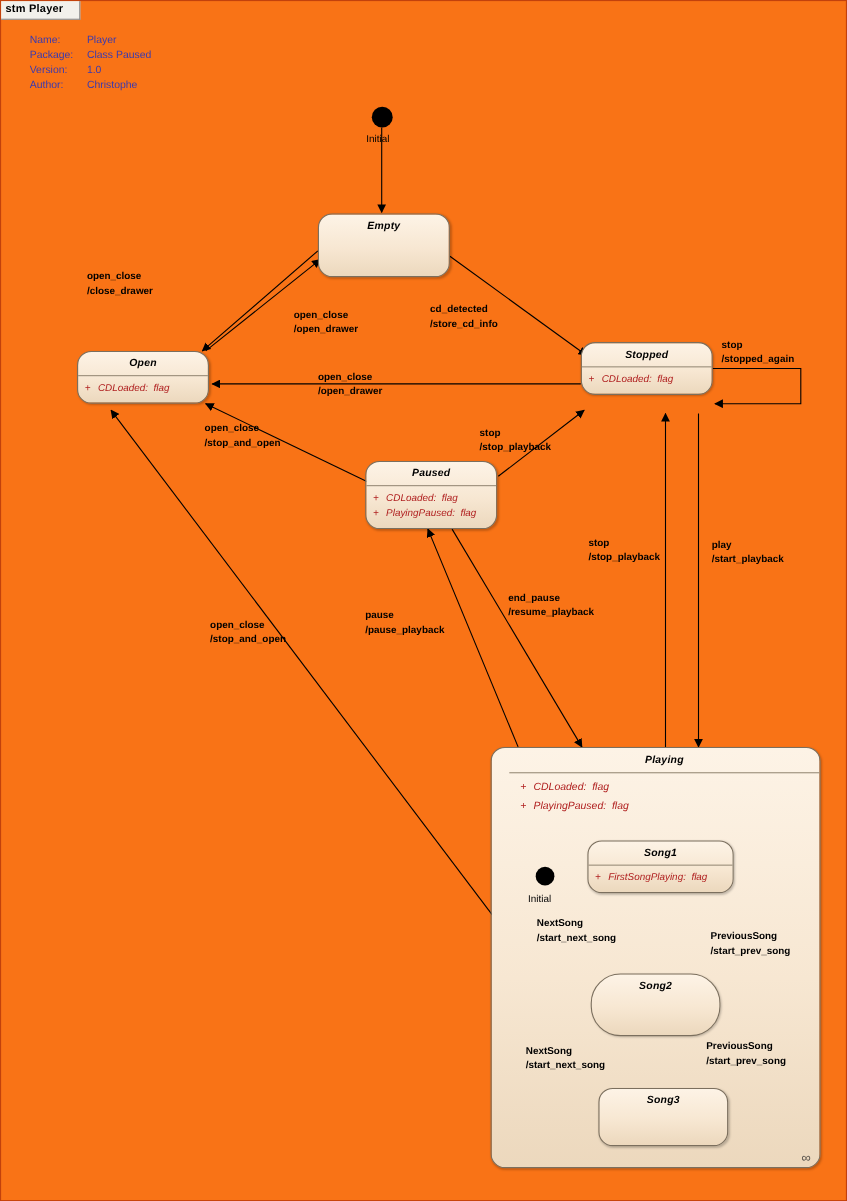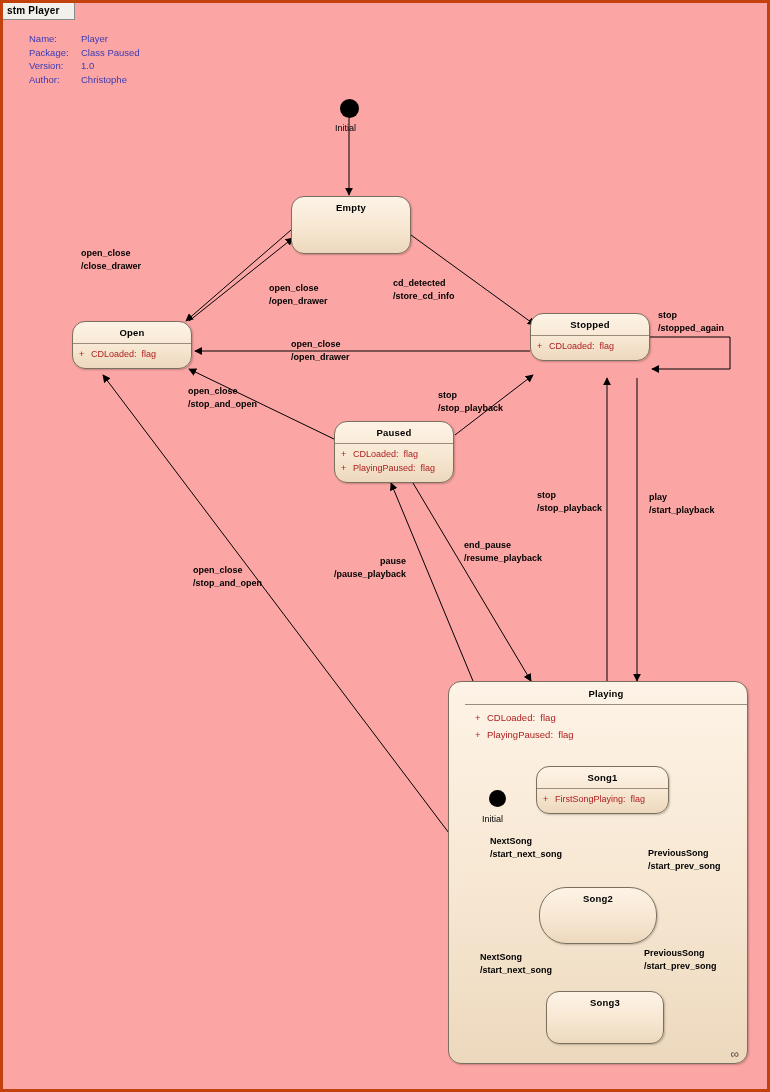--- a/index.html
+++ b/index.html
@@ -7,22 +7,22 @@
     padding: 0;
     background: #ffffff;
   }
   body {
     font-family: "Liberation Sans", sans-serif;
   }
   #canvas {
     position: relative;
     width: 770px;
     height: 1092px;
-    background: #fca5a5;
-    border: 3px solid #c2410c;
+    background: #f97316;
+    border: 1px solid #c2410c;
     box-sizing: border-box;
     overflow: hidden;
   }
   
   .frame-tab {
     position: absolute;
     left: 0px;
     top: 0px;
     width: 72px;
     height: 17px;
@@ -67,20 +67,21 @@
     pointer-events: none;
   }
   
   .state {
     position: absolute;
     box-sizing: border-box;
     border: 1px solid #7b6f5e;
     border-radius: 13px;
     background: linear-gradient(to bottom, #fdf3e6 0%, #f7e7d2 55%, #ecd8bd 100%);
     box-shadow: 1px 1px 2px rgba(0,0,0,0.22);
+    font-style: italic;
   }
   .state .title {
     text-align: center;
     font-size: 9.5px;
     font-weight: bold;
     color: #000000;
     padding-top: 5px;
     letter-spacing: 0.2px;
   }
   .state .divider {
@@ -337,21 +338,21 @@
   <div class="tlabel" style="left:646px; top:488px;">
     <div>play</div>
     <div>/start_playback</div>
   </div>
 
   <div class="tlabel" style="left:461px; top:536px;">
     <div>end_pause</div>
     <div>/resume_playback</div>
   </div>
 
-  <div class="tlabel" style="left:331px; top:552px;text-align:right;">
+  <div class="tlabel" style="left:331px; top:552px;">
     <div>pause</div>
     <div>/pause_playback</div>
   </div>
 
   <div class="tlabel" style="left:190px; top:561px;">
     <div>open_close</div>
     <div>/stop_and_open</div>
   </div>
 
   <div class="tlabel" style="left:487px; top:832px;">

